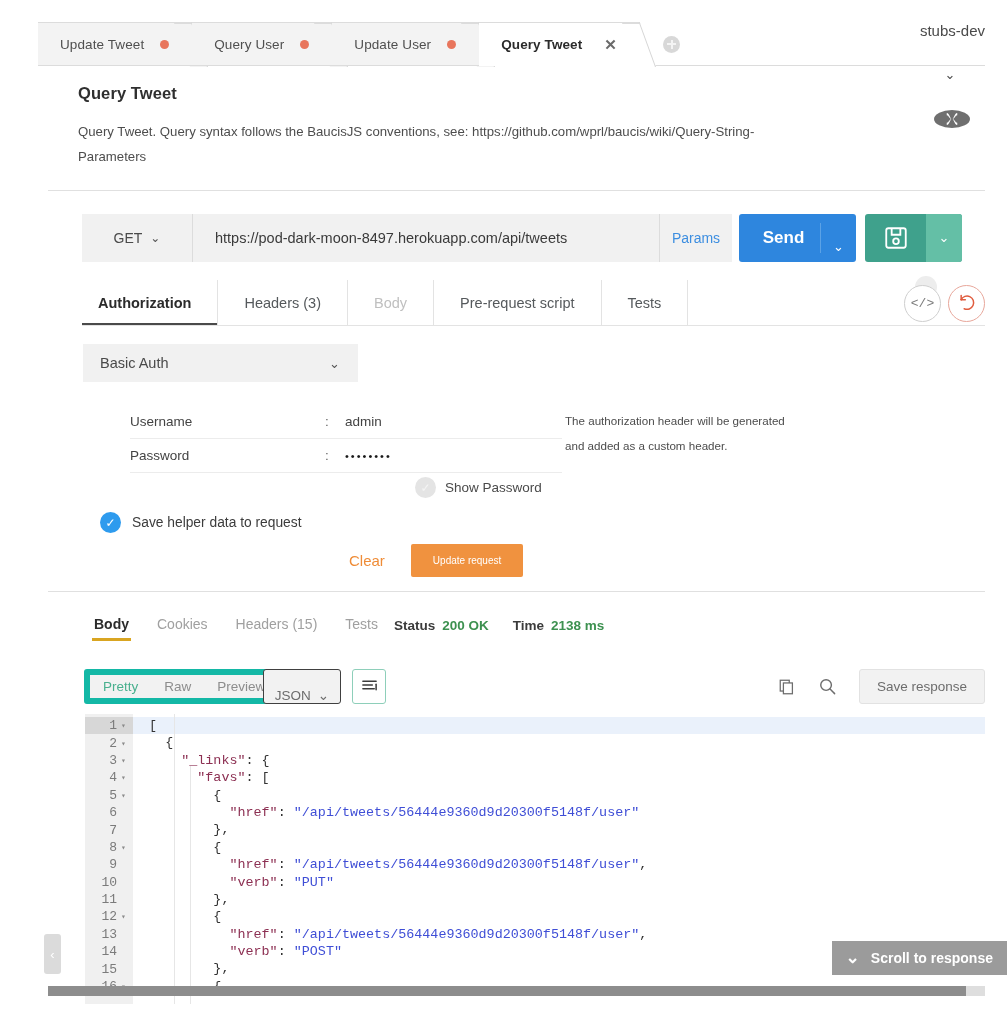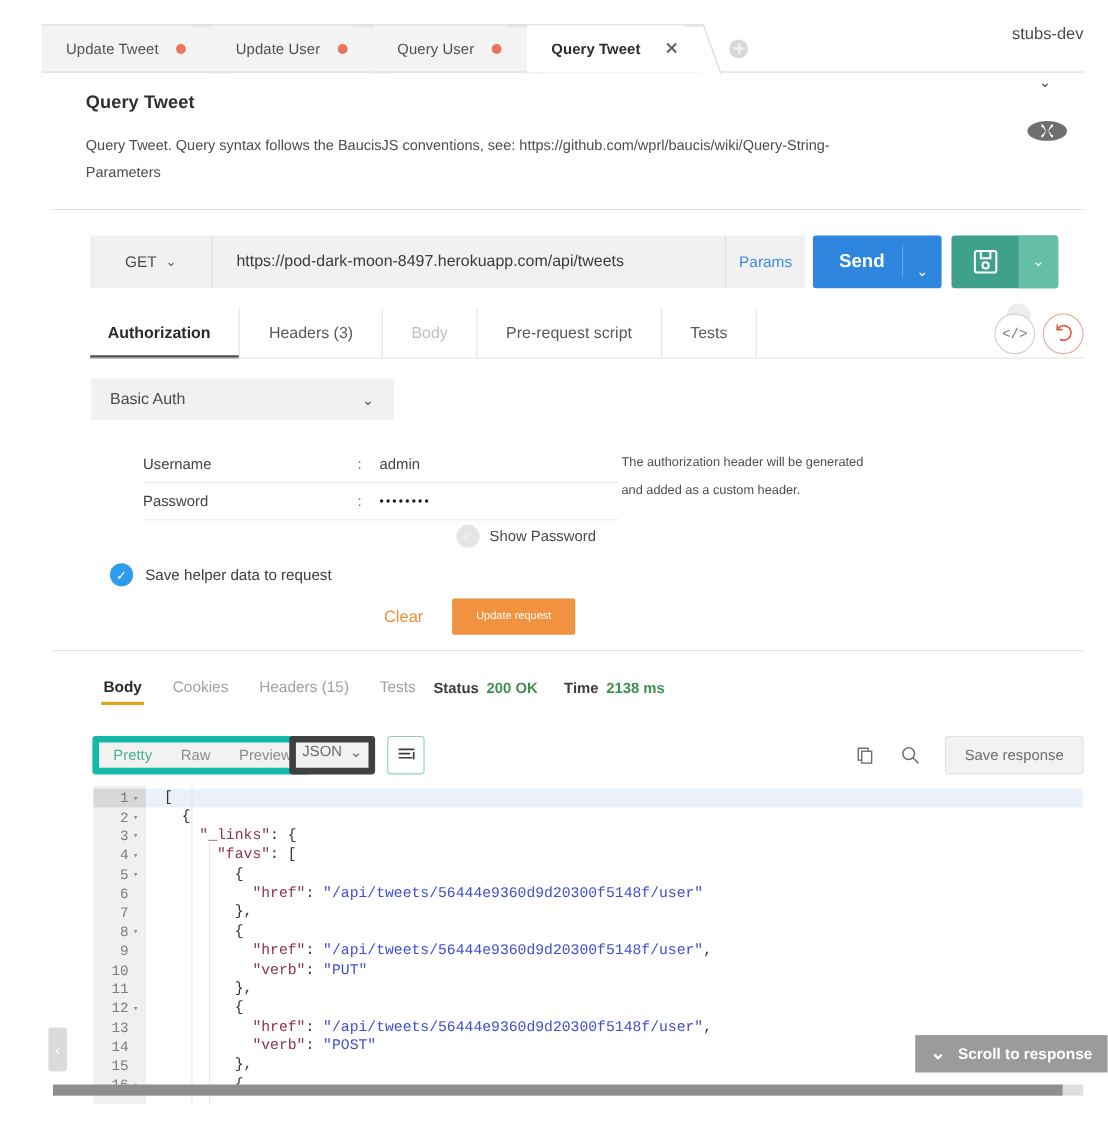--- a/index.html
+++ b/index.html
@@ -234,22 +234,22 @@
   .res-meta .gap { width:10px; }
 
   .fmt-group {
     position:absolute; left:84px; top:669px; height:35px; background:#f2f2f2;
     border:6px solid #14b8a6; border-radius:3px; display:flex; align-items:center;
   }
   .fmt-group .fm { padding: 0 13px; font-size:13.5px; color:#8d8d8d; line-height:33px; cursor:pointer; }
   .fmt-group .fm.active { color:#49b08e; }
   .lang-sel {
     position:absolute; left:263px; top:669px; width:78px; height:35px;
-    background:#f2f2f2; border:6px solid #404040; border-radius:3px;
-    display:flex; align-items:flex-start; justify-content:center; gap:7px;
+    background:#f2f2f2; border:1px solid #404040; border-radius:3px;
+    display:flex; align-items:flex-end; justify-content:center; gap:7px;
     font-size:13.5px; color:#6d6d6d; cursor:pointer;
   }
   .wrap-btn {
     position:absolute; left:352px; top:669px; width:34px; height:35px;
     border:1px solid #8ecfba; border-radius:3px; background:#fff;
     display:flex; align-items:center; justify-content:center; cursor:pointer;
   }
   .res-right { position:absolute; right:22px; top:669px; display:flex; align-items:center; gap:22px; height:35px; }
   .icon-btn { cursor:pointer; display:flex; align-items:center; justify-content:center; }
   .saveres-btn {
@@ -312,26 +312,26 @@
 <div id="app">
 
   <div class="tabbar">
     <div class="tabs-wrap" id="tabs-wrap">
         <div class="tab">
           <span class="tab-label">Update Tweet</span>
           <span class="tab-dot"></span>
           <span class="tab-skew"></span>
         </div>
         <div class="tab">
-          <span class="tab-label">Update User</span>
+          <span class="tab-label">Query User</span>
           <span class="tab-dot"></span>
           <span class="tab-skew"></span>
         </div>
         <div class="tab">
-          <span class="tab-label">Query User</span>
+          <span class="tab-label">Update User</span>
           <span class="tab-dot"></span>
           <span class="tab-skew"></span>
         </div>
         <div class="tab active">
           <span class="tab-label">Query Tweet</span>
           <span class="tab-close">✕</span>
           <span class="tab-skew"></span>
         </div>
         <div class="newtab">
           <span class="plus-circle"></span>

